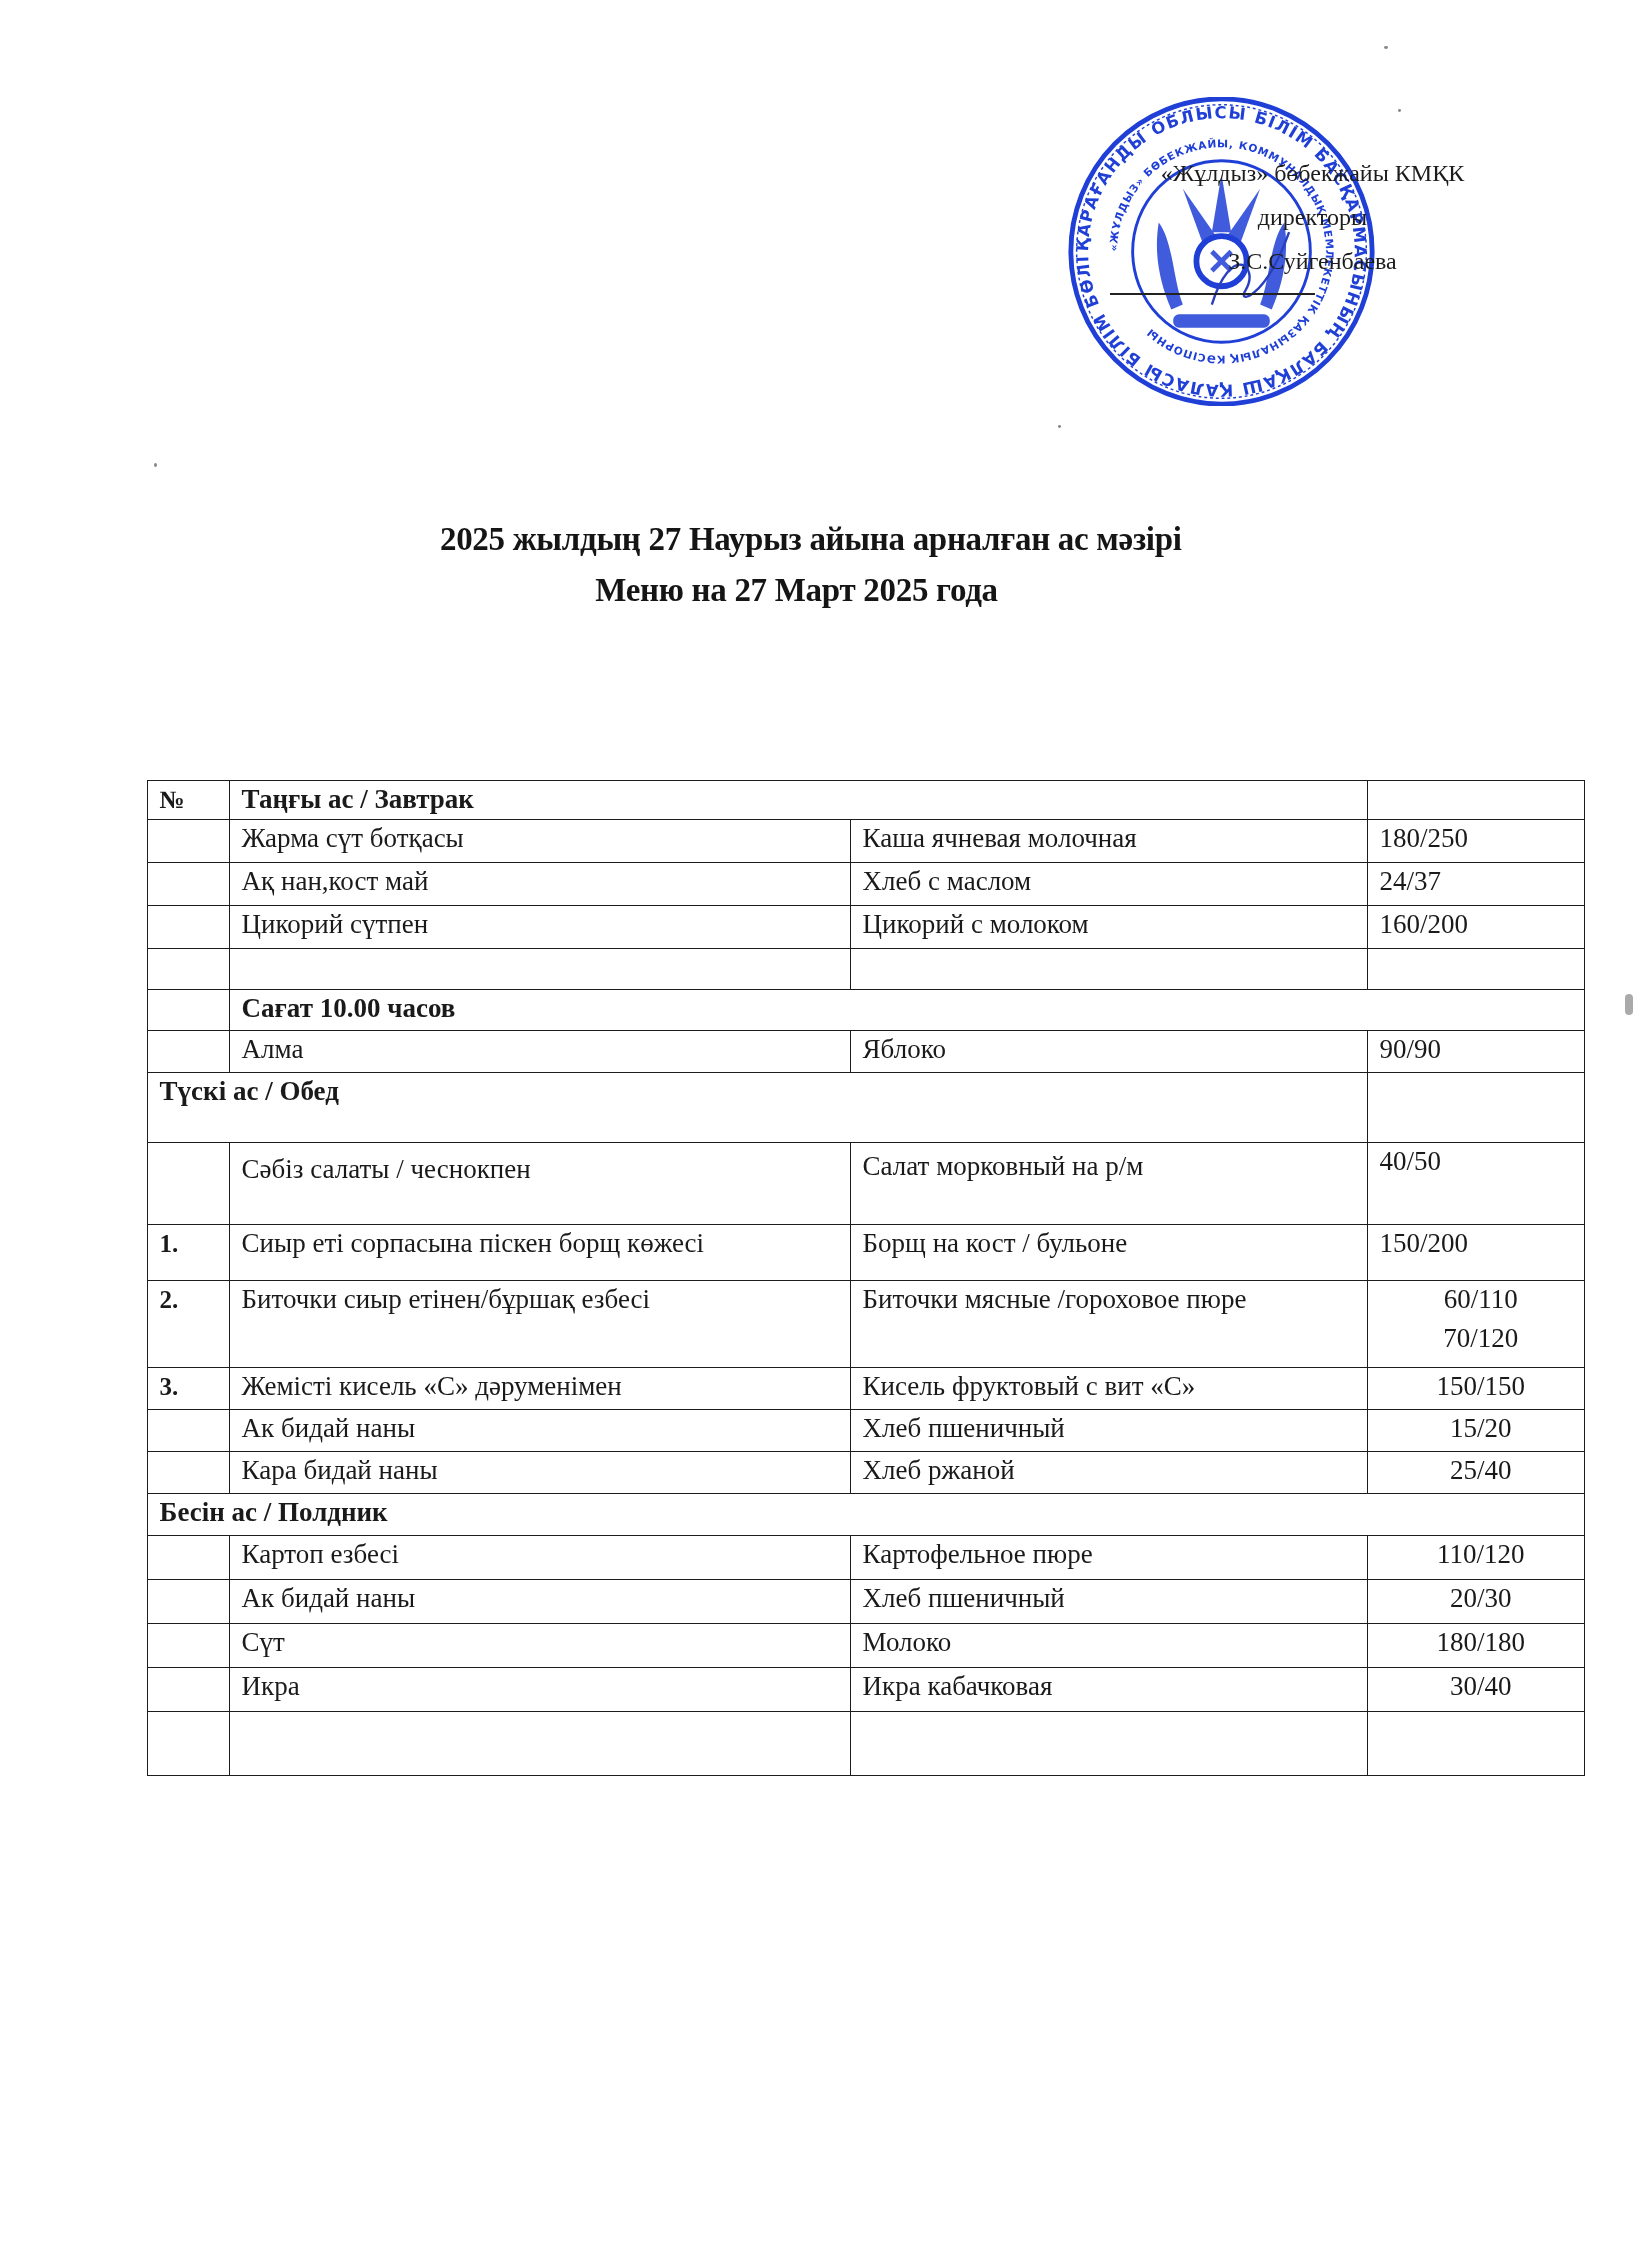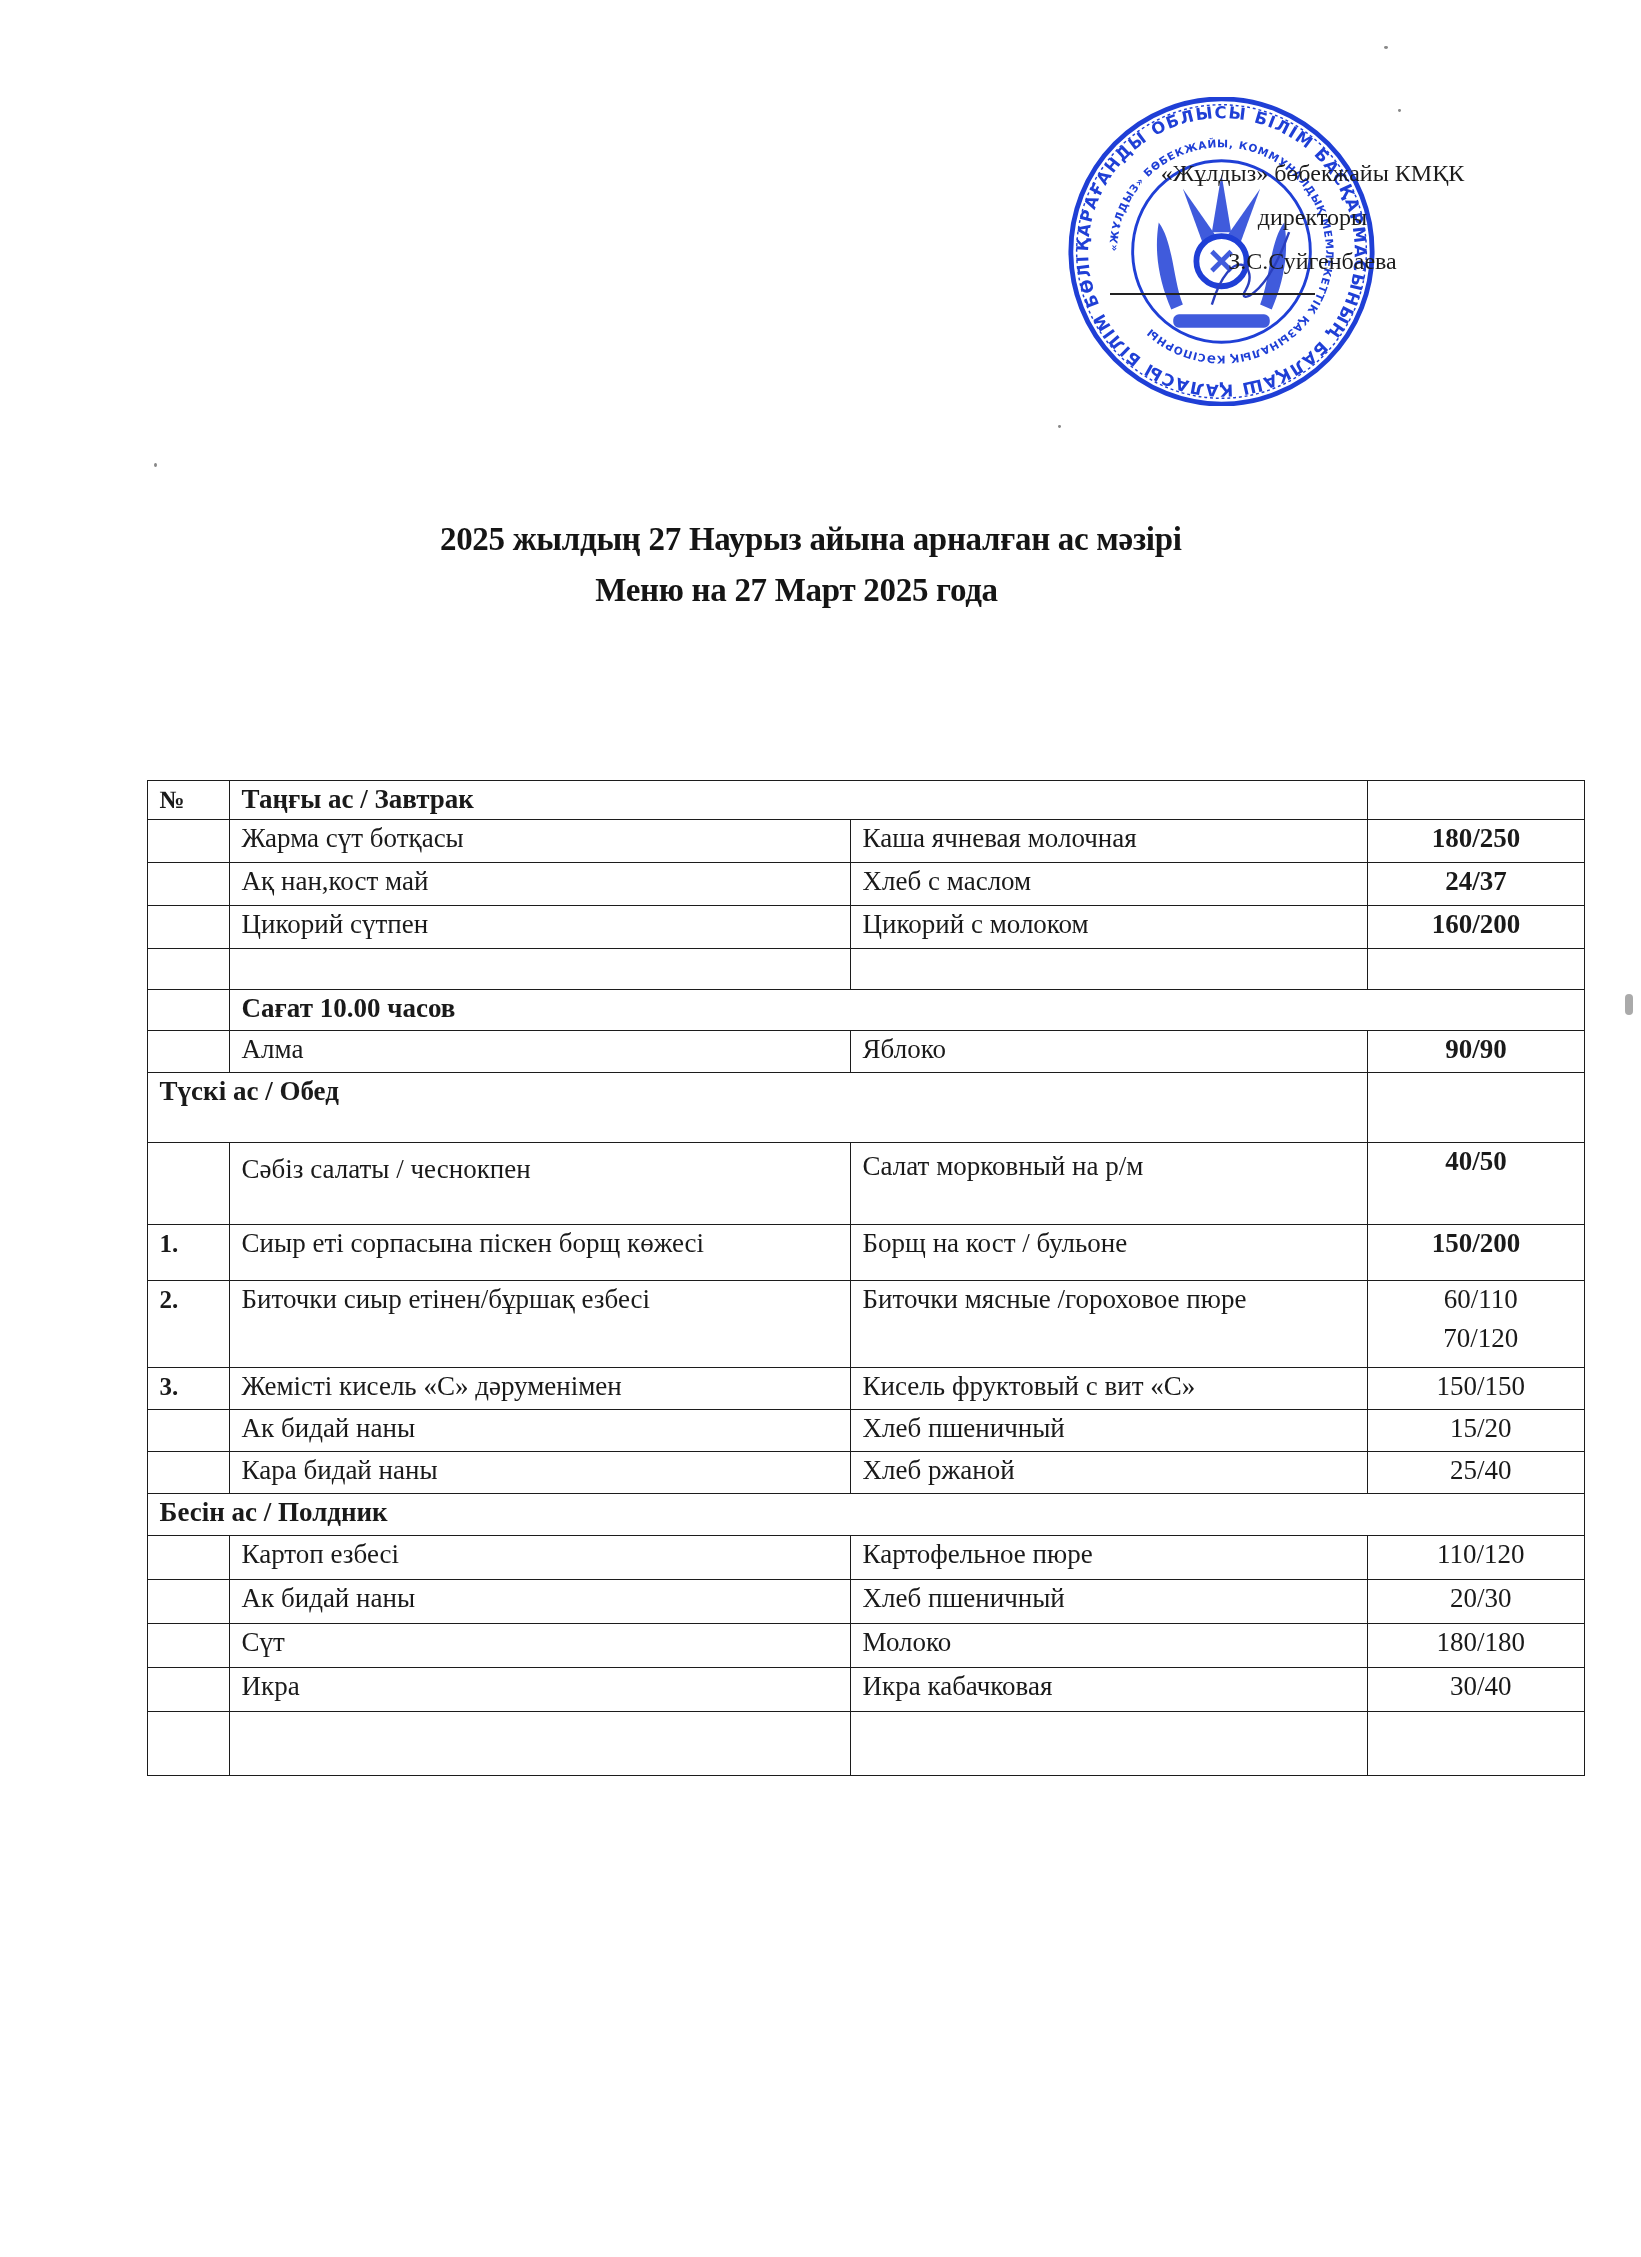--- a/index.html
+++ b/index.html
@@ -27,21 +27,21 @@
   table.menu {
     position: absolute; left: 147px; top: 780px; width: 1437px;
     border-collapse: collapse; table-layout: fixed; font-size: 27px;
   }
   table.menu td {
     border: 1.9px solid #1c1c1c; padding: 0 11.6px; vertical-align: top; line-height: 37px;
   }
   col.c1 { width: 82px; } col.c2 { width: 621px; } col.c3 { width: 517px; } col.c4 { width: 217px; }
   .hdr { font-weight: bold; text-align: left; }
   .num { font-weight: bold; font-size: 25px; }
-  .qty { text-align: center; font-weight: bold; }
+  .qty { text-align: left; }
   .qty-left { text-align: center; padding-left: 21px !important; }
   .speck { position: absolute; background: #888; border-radius: 50%; }
 </style>
 </head>
 <body>
 
 <svg class="stamp" viewBox="0 0 320 320">
   <defs>
     <path id="outerArc" d="M 160,160 m -138,0 a 138,138 0 1,1 276,0 a 138,138 0 1,1 -276,0"></path>
     <path id="innerArc" d="M 160,160 m -108,0 a 108,108 0 1,1 216,0 a 108,108 0 1,1 -216,0"></path>

